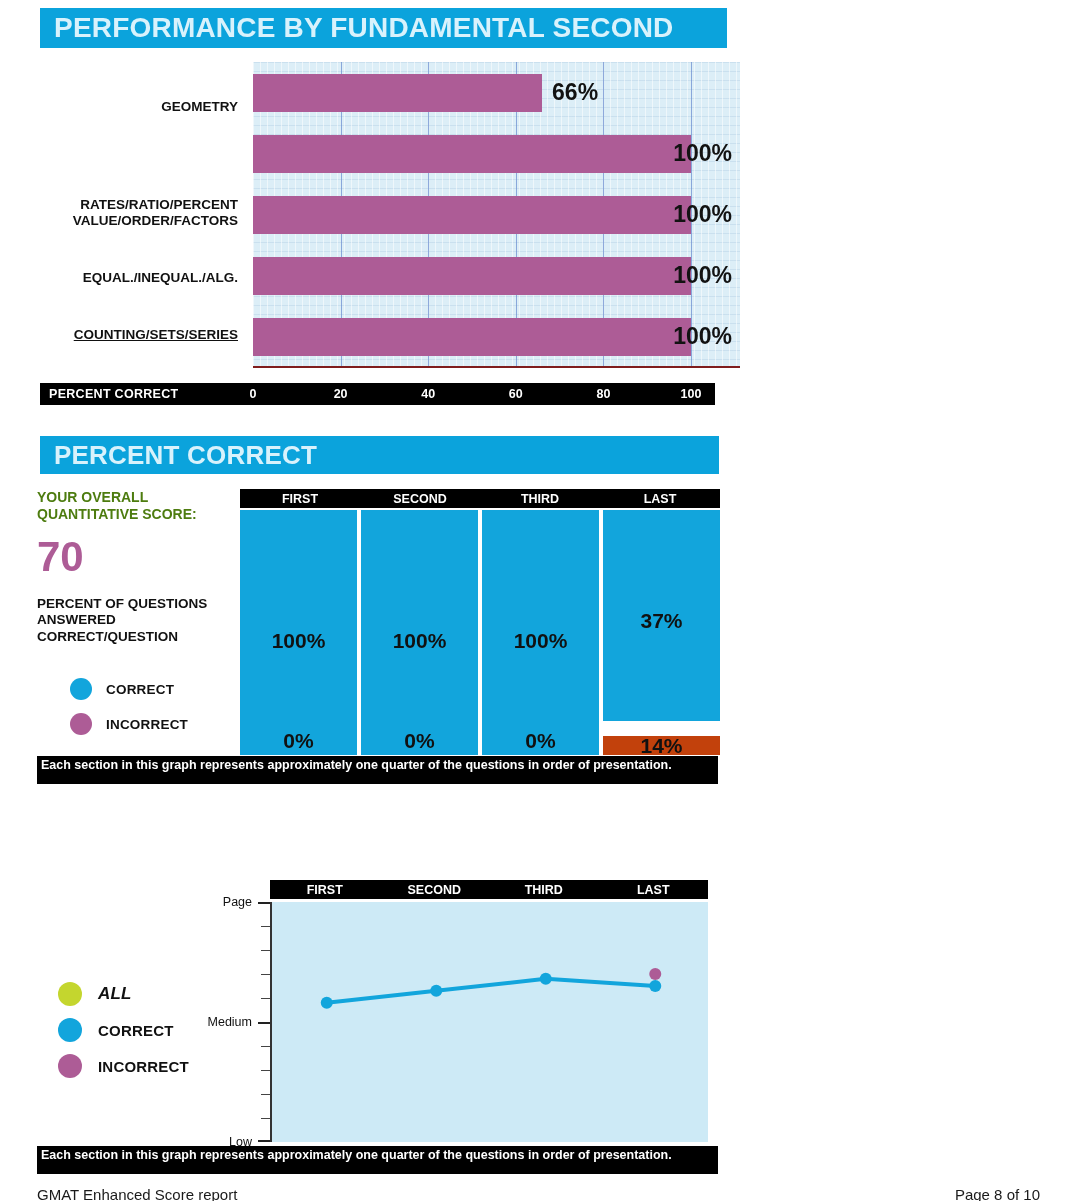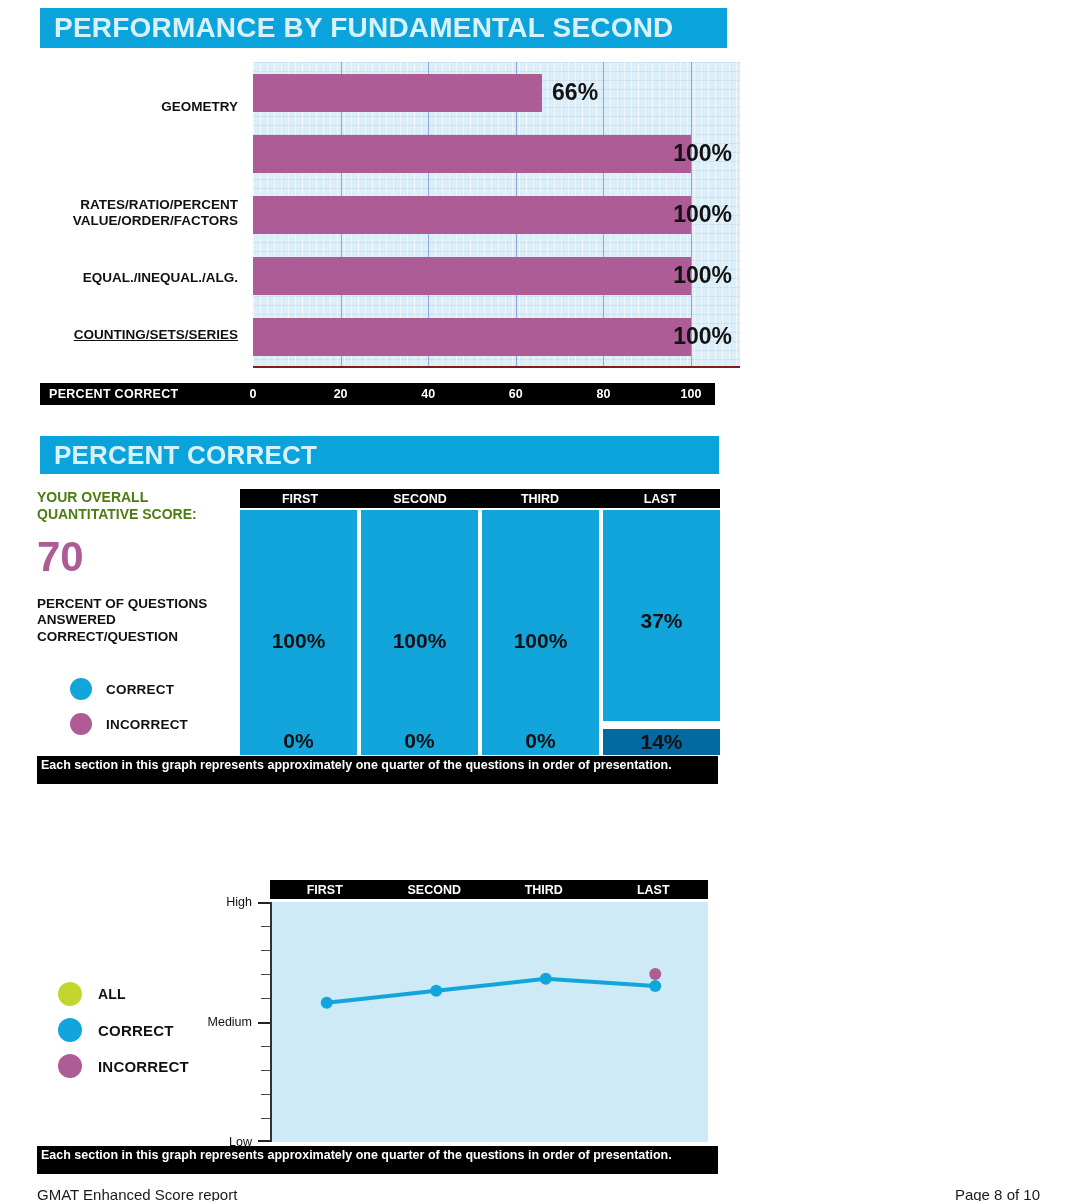--- a/index.html
+++ b/index.html
@@ -267,54 +267,54 @@
       <div class="pc-col">
         <div class="pc-correct" style="background: rgb(18, 165, 220); height: 245px;">
           <span class="pc-pct" style="margin-bottom: 102px;">100%</span>
         </div>
         <span class="pc-pct zero">0%</span>
       </div>
       <div class="pc-col">
         <div class="pc-correct" style="background: rgb(18, 165, 220); height: 210.7px;">
           <span class="pc-pct" style="margin-bottom: 88px;">37%</span>
         </div>
-        <div class="pc-incorrect" style="background: #0369a1; height: 26px;">
+        <div class="pc-incorrect" style="background: #c2410c; height: 19px;">
           <span class="pc-pct">14%</span>
         </div>
       </div>
     </div>
 
   <div class="note-strip" id="pc-note" style="left:37px; top:756px; width:681px; height:28px;">Each section in this graph represents approximately one quarter of the questions in order of presentation.</div>
 
 
 
   <div id="ad-legend-group">
       <div class="ad-legend" style="top: 982px;">
         <span class="legend-dot" style="background: rgb(196, 214, 46); width: 24px; height: 24px;"></span>
-        <span class="legend-text" style="font-size: 14px;">ALL</span>
+        <span class="legend-text" style="font-size: 17px; font-style: italic;">ALL</span>
       </div>
       <div class="ad-legend" style="top: 1018px;">
         <span class="legend-dot" style="background: rgb(18, 165, 220); width: 24px; height: 24px;"></span>
         <span class="legend-text" style="font-size: 15px;">CORRECT</span>
       </div>
       <div class="ad-legend" style="top: 1054px;">
         <span class="legend-dot" style="background: rgb(173, 92, 150); width: 24px; height: 24px;"></span>
         <span class="legend-text" style="font-size: 15px;">INCORRECT</span>
       </div>
     </div>
 
   <div id="ad-colhead">
       <div class="ch">FIRST</div>
       <div class="ch">SECOND</div>
       <div class="ch">THIRD</div>
       <div class="ch">LAST</div>
     </div>
 
   <div id="ad-ylabels">
-      <div class="ad-ylabel" style="top: 0px;">High</div>
+      <div class="ad-ylabel" style="top: 0px;">Page</div>
       <div class="ad-ylabel" style="top: 120px;">Medium</div>
       <div class="ad-ylabel" style="top: 240px;">Low</div>
     </div>
   <div id="ad-yticks">
       <div class="t major" style="top: 238px;"></div>
       <div class="t" style="top: 216px;"></div>
       <div class="t" style="top: 192px;"></div>
       <div class="t" style="top: 168px;"></div>
       <div class="t" style="top: 144px;"></div>
       <div class="t major" style="top: 120px;"></div>

